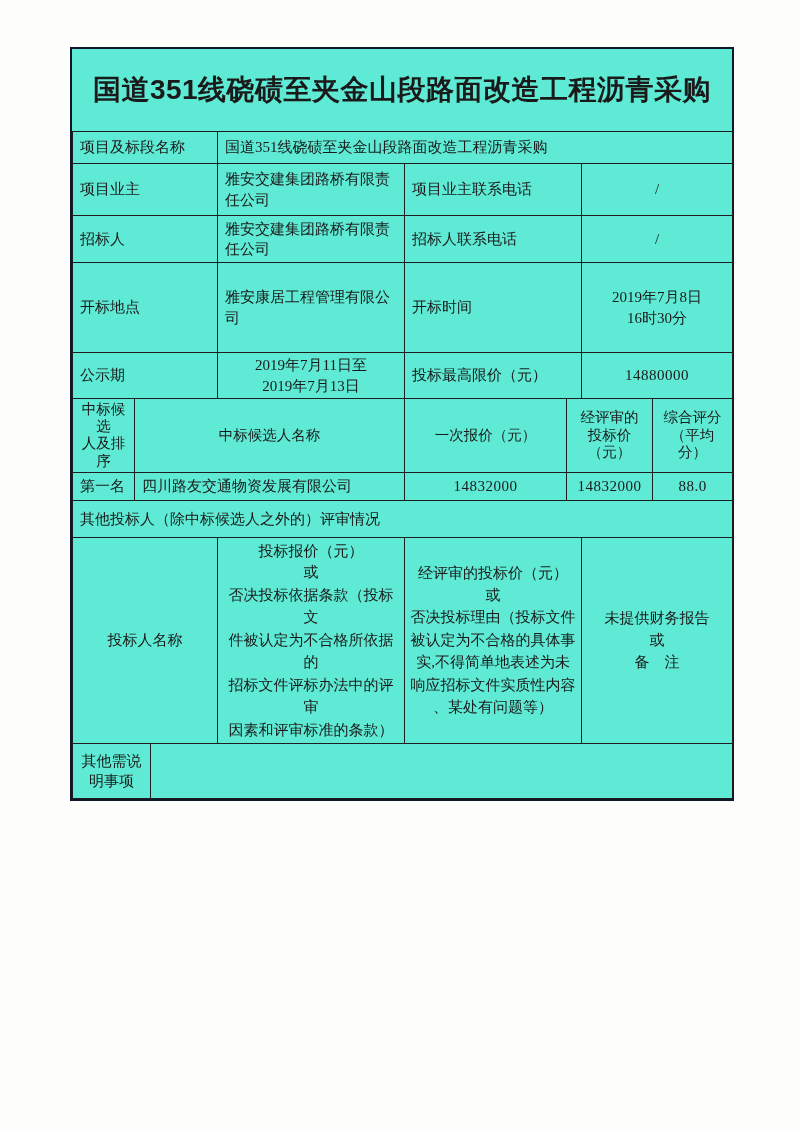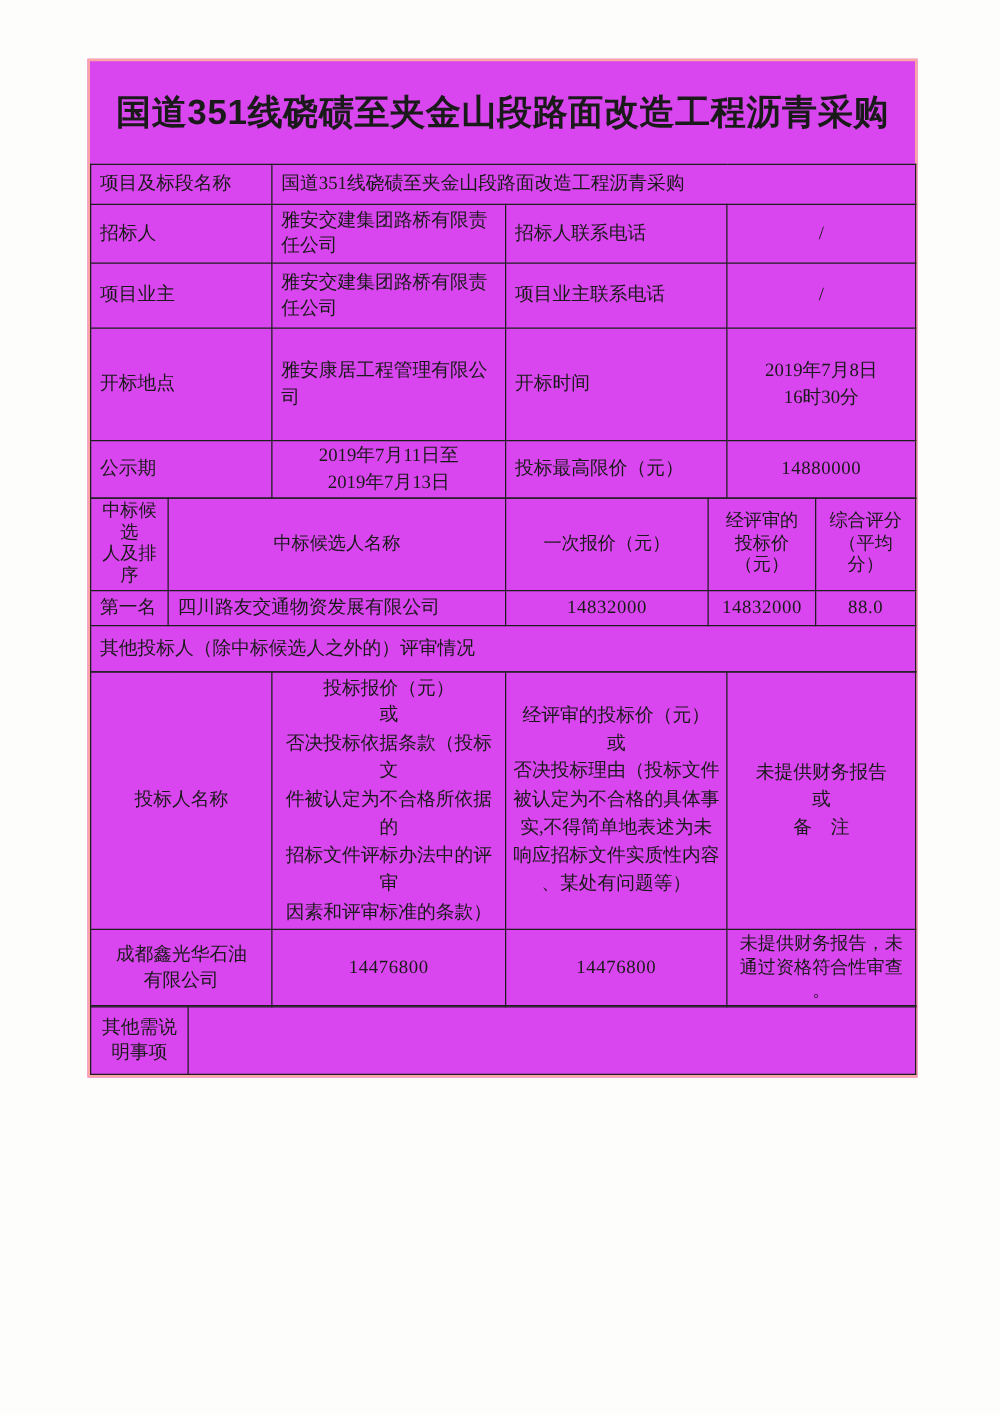--- a/index.html
+++ b/index.html
@@ -6,22 +6,22 @@
   body {
     width:800px; height:1132px;
     background:#fdfdfc;
     font-family:"Liberation Serif","DejaVu Serif",serif;
     color:#1a1a1a;
     position:relative;
     -webkit-font-smoothing:antialiased;
   }
   .doc {
     position:absolute; left:70px; top:47px; width:660px;
-    border:2px solid #fca5a5;
-    background:#d946ef;
+    border:2px solid #0f172a;
+    background:#5eead4;
     box-sizing:content-box;
   }
   .title-row {
     height:82px;
     display:flex; align-items:center; justify-content:center;
     overflow:hidden;
   }
   .title-row h1 {
     margin:0;
     font-family:"Liberation Sans","DejaVu Sans",sans-serif;
@@ -68,30 +68,30 @@
         <col style="width:145px">
         <col style="width:187px">
         <col style="width:177px">
         <col style="width:151px">
       </colgroup>
     <tbody>
         <tr style="height:32px">
       <td class="l">项目及标段名称</td>
       <td class="l" colspan="3">国道351线硗碛至夹金山段路面改造工程沥青采购</td>
     </tr>
+    <tr style="height:52px">
+      <td class="l">项目业主</td>
+      <td class="l">雅安交建集团路桥有限责任公司</td>
+      <td class="l">项目业主联系电话</td>
+      <td class="c">/</td>
+    </tr>
     <tr style="height:47px">
       <td class="l">招标人</td>
       <td class="l">雅安交建集团路桥有限责任公司</td>
       <td class="l">招标人联系电话</td>
-      <td class="c">/</td>
-    </tr>
-    <tr style="height:52px">
-      <td class="l">项目业主</td>
-      <td class="l">雅安交建集团路桥有限责任公司</td>
-      <td class="l">项目业主联系电话</td>
       <td class="c">/</td>
     </tr>
     <tr style="height:90px">
       <td class="l">开标地点</td>
       <td class="l">雅安康居工程管理有限公司</td>
       <td class="l">开标时间</td>
       <td class="c pre">2019年7月8日
 16时30分</td>
     </tr>
     <tr style="height:46px">
@@ -164,29 +164,20 @@
 实,不得简单地表述为未
 响应招标文件实质性内容
 、某处有问题等）</div>
       </td>
       <td class="c">
         <div>未提供财务报告</div>
         <div class="mid">或</div>
         <div>备　注</div>
       </td>
     </tr>
-    <tr style="height:57px">
-      <td class="c pre">成都鑫光华石油
-有限公司</td>
-      <td class="c num">14476800</td>
-      <td class="c num">14476800</td>
-      <td class="c pre remark">未提供财务报告，未
-通过资格符合性审查
-。</td>
-    </tr>
   </tbody>
     </table>
 
   <table class="section">
     <colgroup>
         <col style="width:78px">
         <col style="width:582px">
       </colgroup>
     <tbody>
         <tr style="height:55px">

